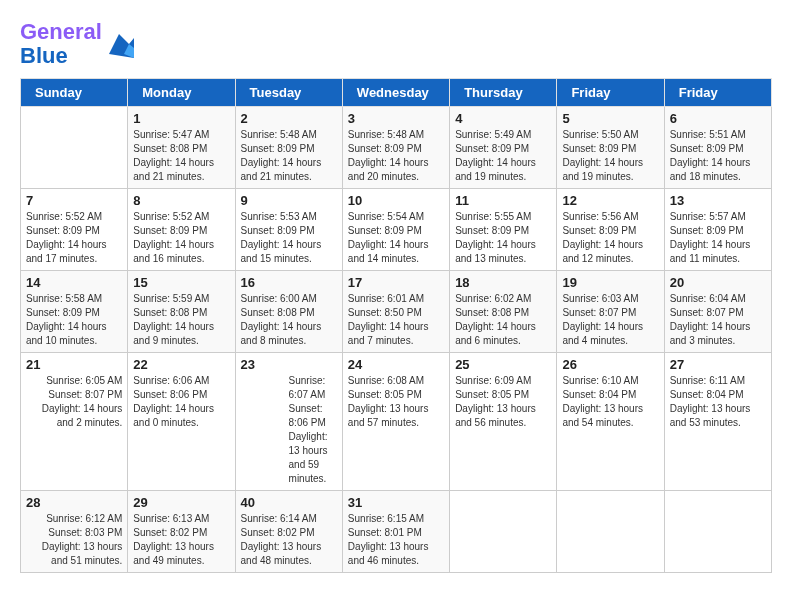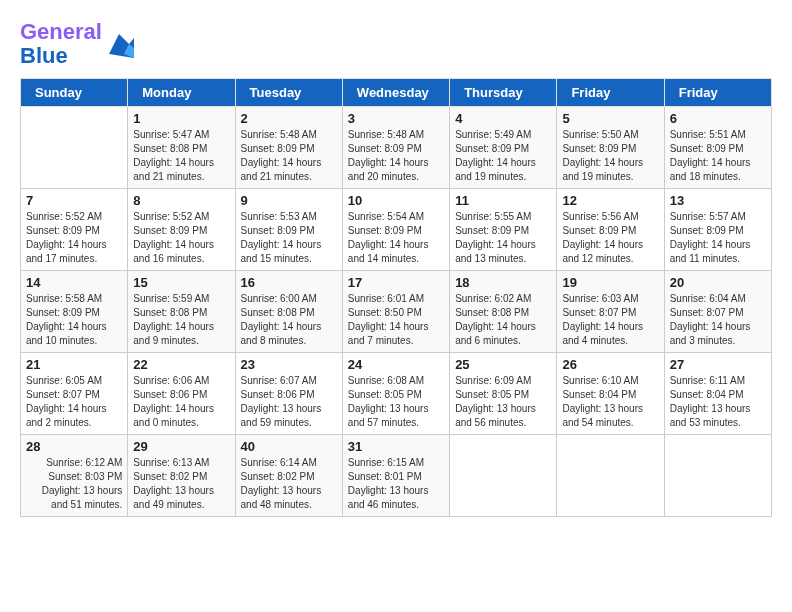--- a/index.html
+++ b/index.html
@@ -265,35 +265,35 @@
           <span class="day-number">20</span>
           <div class="day-info" style="white-space: pre-wrap;">Sunrise: 6:04 AM
 Sunset: 8:07 PM
 Daylight: 14 hours
 and 3 minutes.</div>
         </td>
       </tr>
       <tr>
         <td>
           <span class="day-number">21</span>
-          <div class="day-info" style="white-space: pre-wrap;">Sunrise: 6:05 AM
+          <div class="day-info" style="white-space: pre-wrap; text-align: right;">Sunrise: 6:05 AM
 Sunset: 8:07 PM
 Daylight: 14 hours
 and 2 minutes.</div>
         </td>
         <td>
           <span class="day-number">22</span>
           <div class="day-info" style="white-space: pre-wrap;">Sunrise: 6:06 AM
 Sunset: 8:06 PM
 Daylight: 14 hours
 and 0 minutes.</div>
         </td>
         <td>
           <span class="day-number">23</span>
-          <div class="day-info" style="white-space: pre-wrap;">Sunrise: 6:07 AM
+          <div class="day-info" style="white-space: pre-wrap; margin-left: 48px;">Sunrise: 6:07 AM
 Sunset: 8:06 PM
 Daylight: 13 hours
 and 59 minutes.</div>
         </td>
         <td>
           <span class="day-number">24</span>
           <div class="day-info" style="white-space: pre-wrap;">Sunrise: 6:08 AM
 Sunset: 8:05 PM
 Daylight: 13 hours
 and 57 minutes.</div>

